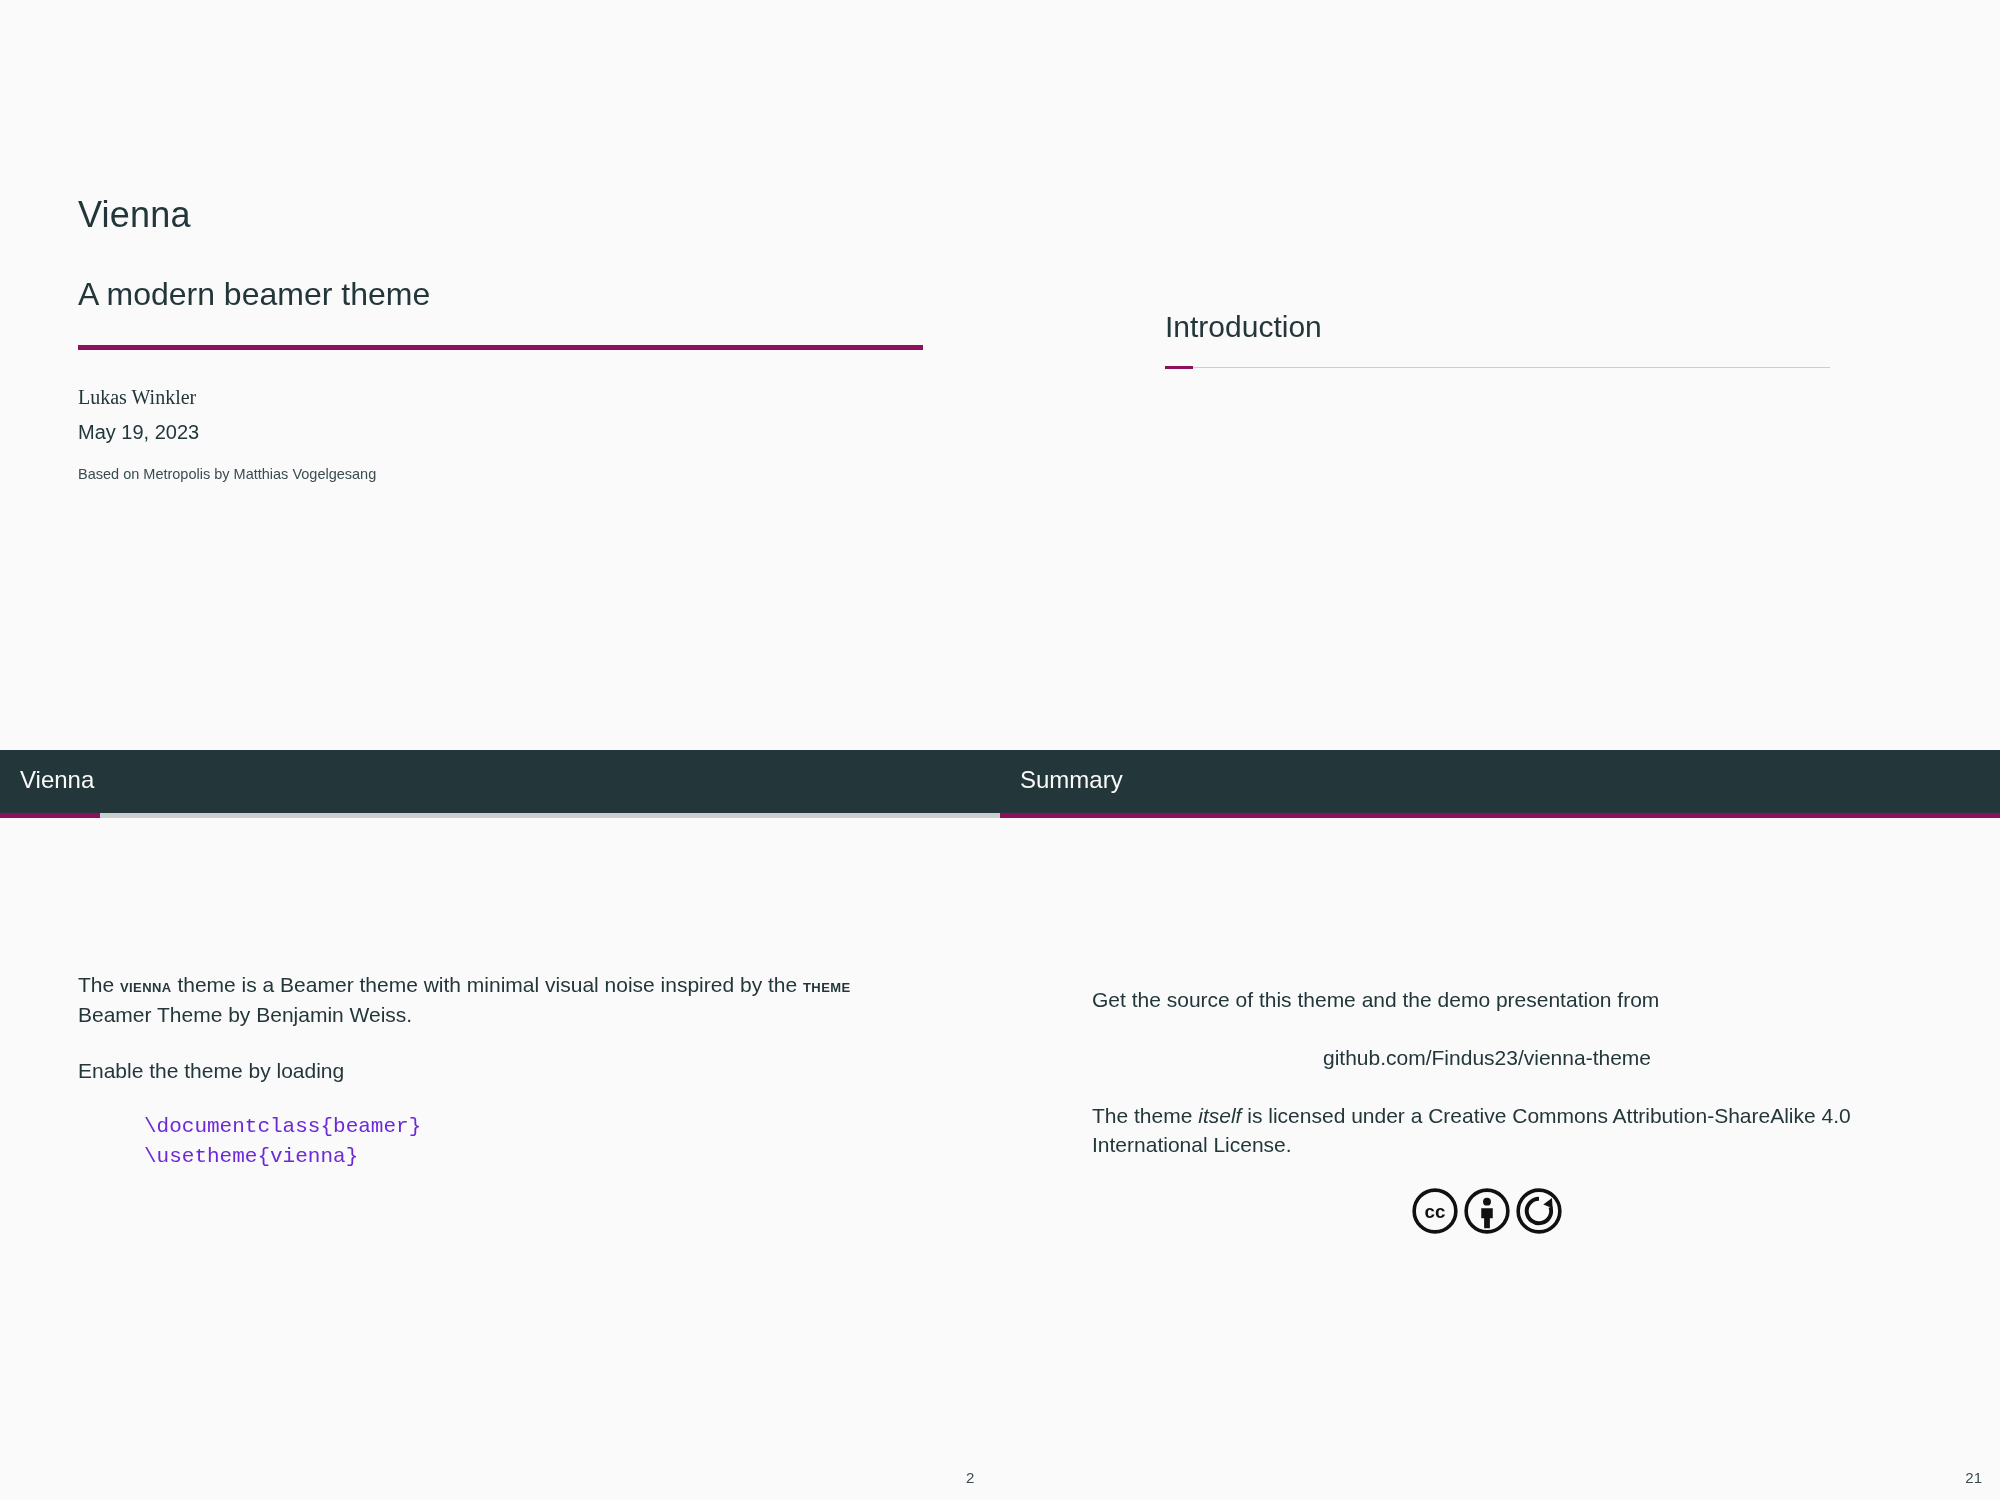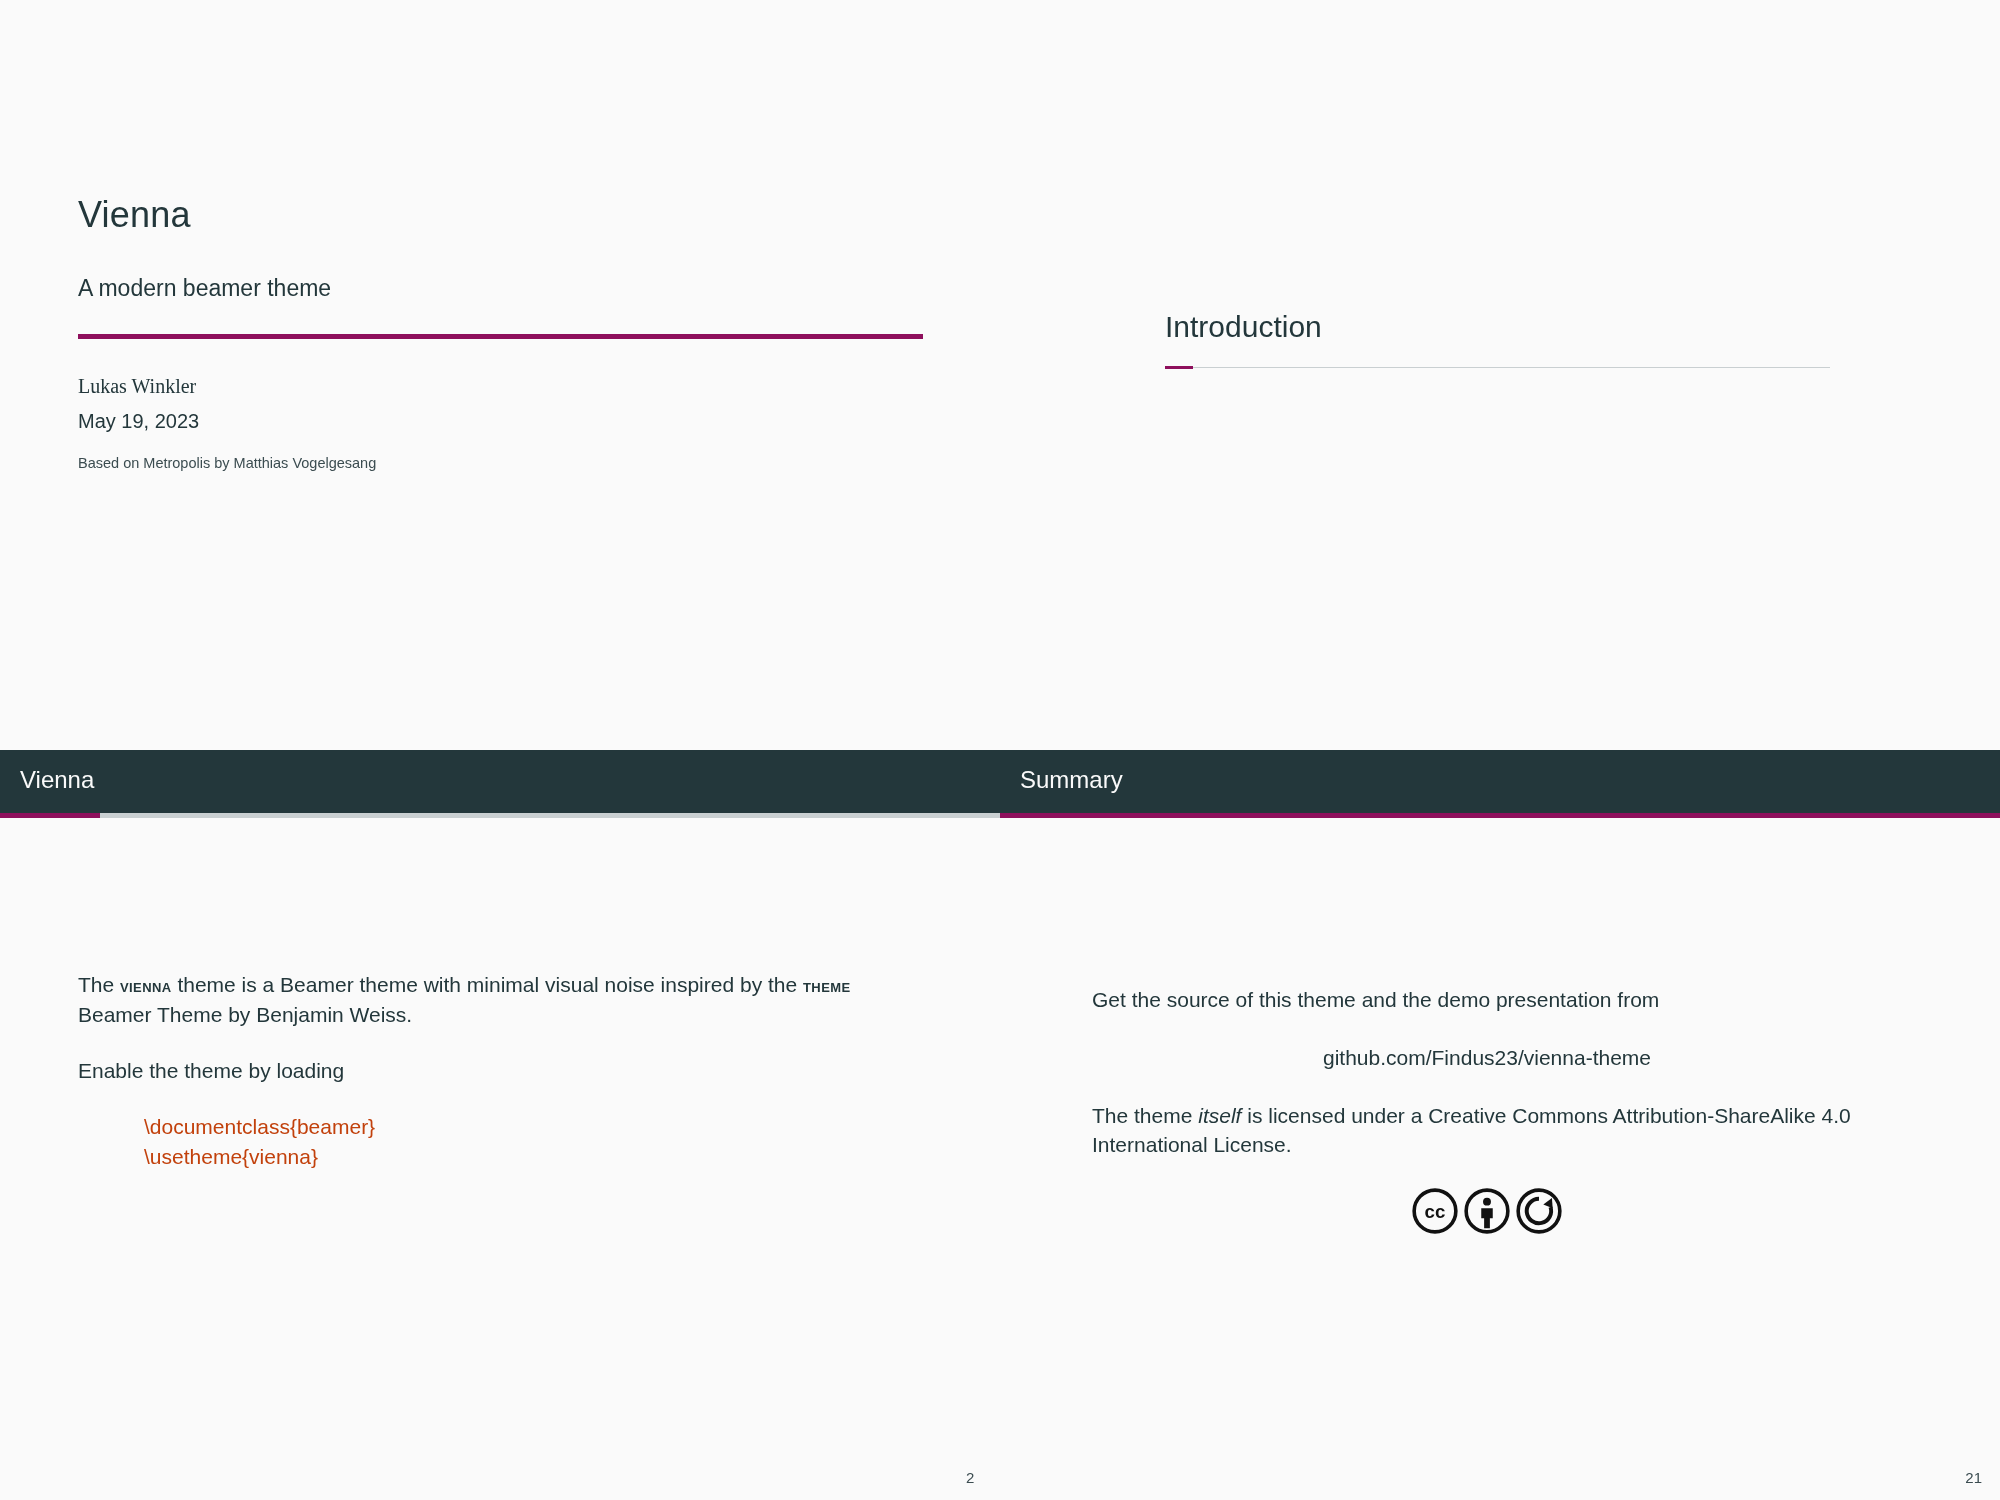--- a/index.html
+++ b/index.html
@@ -41,21 +41,21 @@
   }
   .title-main {
     font-size: 36px;
     font-weight: 400;
     color: #23373b;
     letter-spacing: 0.2px;
     margin: 0 0 40px 0;
     line-height: 1.1;
   }
   .title-sub {
-    font-size: 23px;
+    font-size: 32px;
     font-weight: 400;
     color: #23373b;
     margin: 0 0 32px 0;
     line-height: 1.2;
   }
   .title-rule {
     width: 845px;
     height: 5px;
     background: #8e0f5c;
     margin: 0 0 36px 0;
@@ -162,24 +162,24 @@
     color: #23373b;
   }
   .body-left p { margin: 0 0 26px 0; }
   .smallcaps {
     font-variant: small-caps;
     font-size: 19px;
     letter-spacing: 0.4px;
     font-weight: 600;
   }
   .code-block {
-    font-family: Liberation Sans, sans-serif;
+    font-family: Liberation Mono, monospace;
     font-size: 21px;
     line-height: 1.45;
-    color: #c2410c;
+    color: #6d28d9;
     margin: 0 0 30px 0;
     padding-left: 66px;
   }
   .body-right {
     position: absolute;
     left: 92px;
     top: 235px;
     width: 790px;
     font-size: 21px;
     line-height: 1.42;

